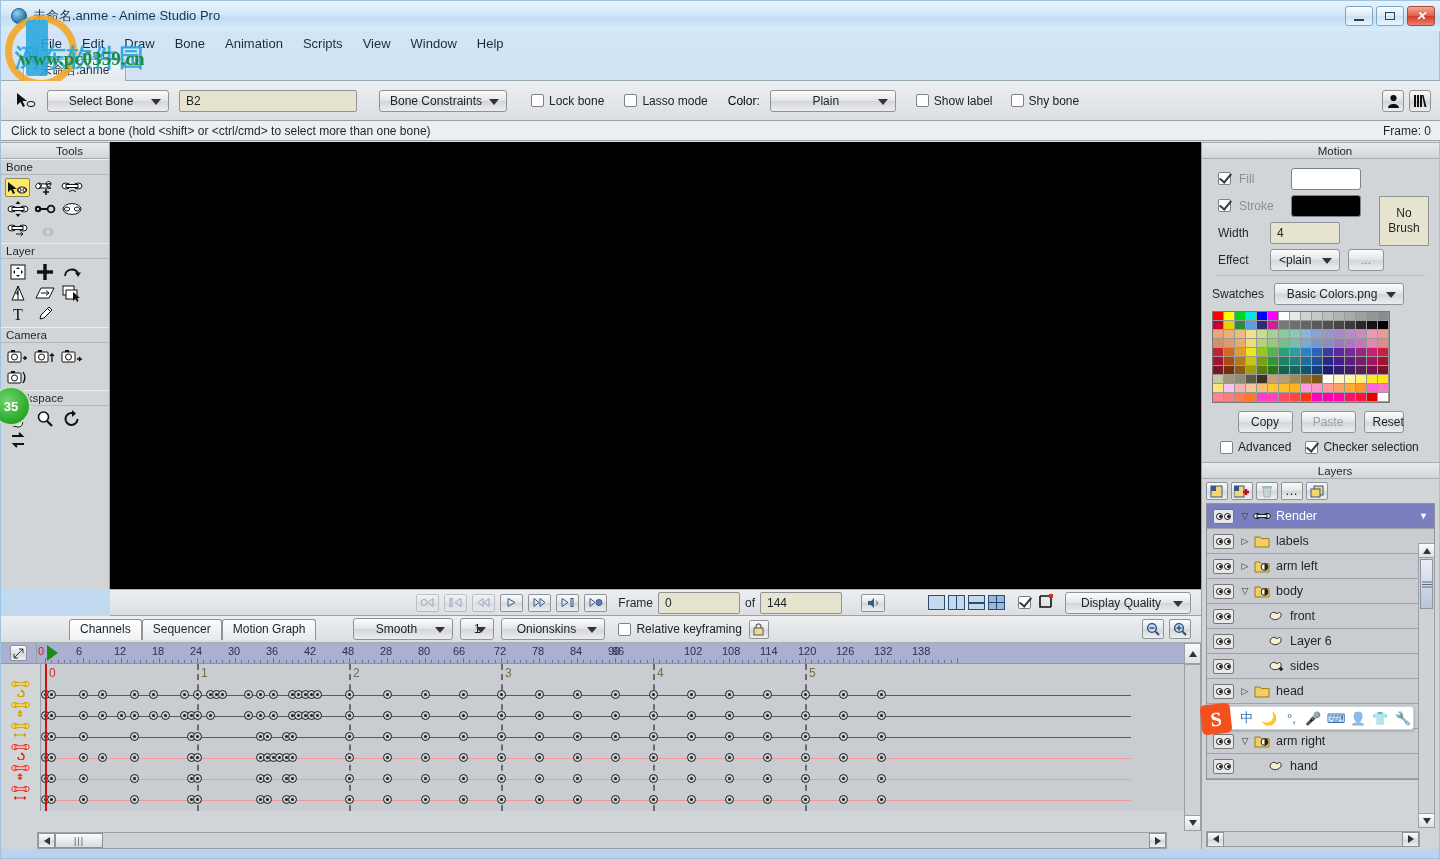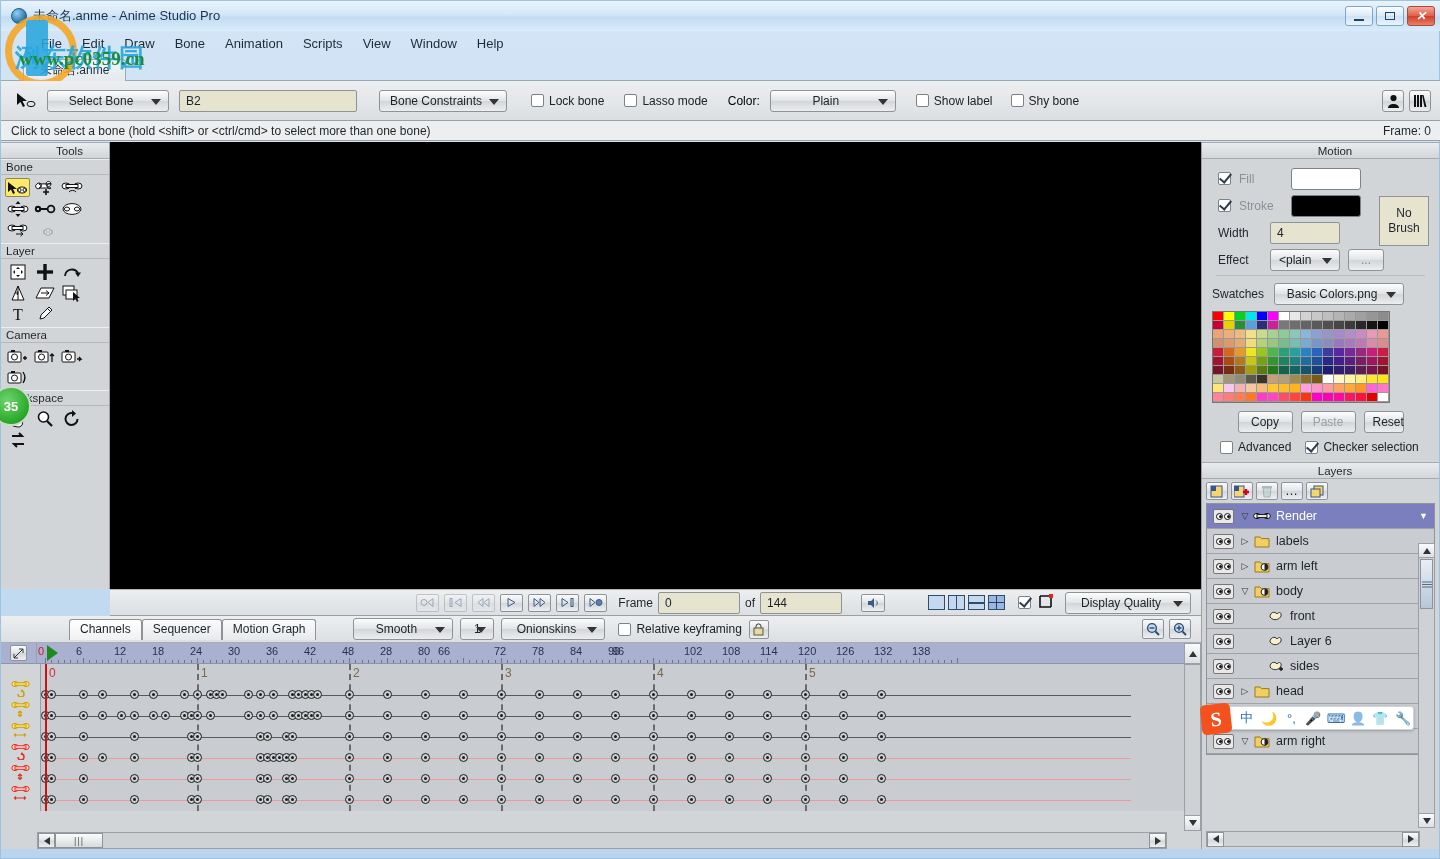--- a/index.html
+++ b/index.html
@@ -1035,20 +1035,33 @@
             <span class="tw" style="margin-left:0px">▽</span>
             <span class="licon">
               <svg width="16" height="13" viewBox="0 0 16 13">
                 <path d="M1 2 h5 l1.4 1.6 h7.6 V12 H1z" fill="#f2cf63" stroke="#9a7a1e"></path>
                 <circle cx="10.5" cy="7" r="3.4" fill="#fff" stroke="#222"></circle>
                 <path d="M10.5 3.6 a3.4 3.4 0 0 1 0 6.8z" fill="#222"></path>
               </svg>
             </span>
             <span style="margin-left:4px">arm right</span>
           </div>
+          <div class="lrow">
+            <span class="eye">
+              <b></b>
+              <b></b>
+            </span>
+            <span class="tw" style="margin-left:14px"></span>
+            <span class="licon">
+              <svg width="16" height="13" viewBox="0 0 16 13">
+                <path d="M2 7 C2 2 7 1 9 4 C11 1 14 3 13 6 C12 9 6 12 2 7z" fill="#f7efcf" stroke="#333"></path>
+              </svg>
+            </span>
+            <span style="margin-left:4px">hand</span>
+          </div>
         </div>
 
       <div style="position:absolute;right:4px;top:401px;width:17px;height:285px;background:#cfd2d5;border:1px solid #9aa0a6">
         <div style="height:14px;border-bottom:1px solid #9aa0a6;display:flex;align-items:center;justify-content:center;background:linear-gradient(180deg,#fafbfc,#dde0e3)">
             <svg width="8" height="6" viewBox="0 0 8 6">
               <path d="M4 0 L8 6 L0 6z" fill="#333"></path>
             </svg>
           </div>
         <div style="height:50px;margin:1px;background:linear-gradient(180deg,#e9eef5,#b6c6da);border:1px solid #8d9398;display:flex;align-items:center;justify-content:center">
             <svg width="10" height="7" viewBox="0 0 10 7">
@@ -1125,21 +1138,21 @@
             <div class="rtick" style="left: 39px;">6</div>
             <div class="rtick" style="left: 77px;">12</div>
             <div class="rtick" style="left: 115px;">18</div>
             <div class="rtick" style="left: 153px;">24</div>
             <div class="rtick" style="left: 191px;">30</div>
             <div class="rtick" style="left: 229px;">36</div>
             <div class="rtick" style="left: 267px;">42</div>
             <div class="rtick" style="left: 305px;">48</div>
             <div class="rtick" style="left: 343px;">28</div>
             <div class="rtick" style="left: 381px;">80</div>
-            <div class="rtick" style="left: 401px;">66</div>
+            <div class="rtick" style="left: 416px;">66</div>
             <div class="rtick" style="left: 457px;">72</div>
             <div class="rtick" style="left: 495px;">78</div>
             <div class="rtick" style="left: 533px;">84</div>
             <div class="rtick" style="left: 571px;">90</div>
             <div class="rtick" style="left: 575px;">96</div>
             <div class="rtick" style="left: 647px;">102</div>
             <div class="rtick" style="left: 685px;">108</div>
             <div class="rtick" style="left: 723px;">114</div>
             <div class="rtick" style="left: 761px;">120</div>
             <div class="rtick" style="left: 799px;">126</div>

